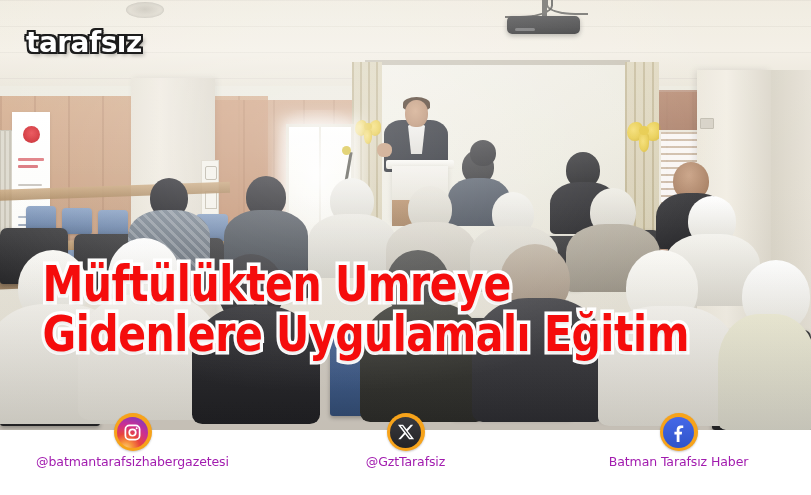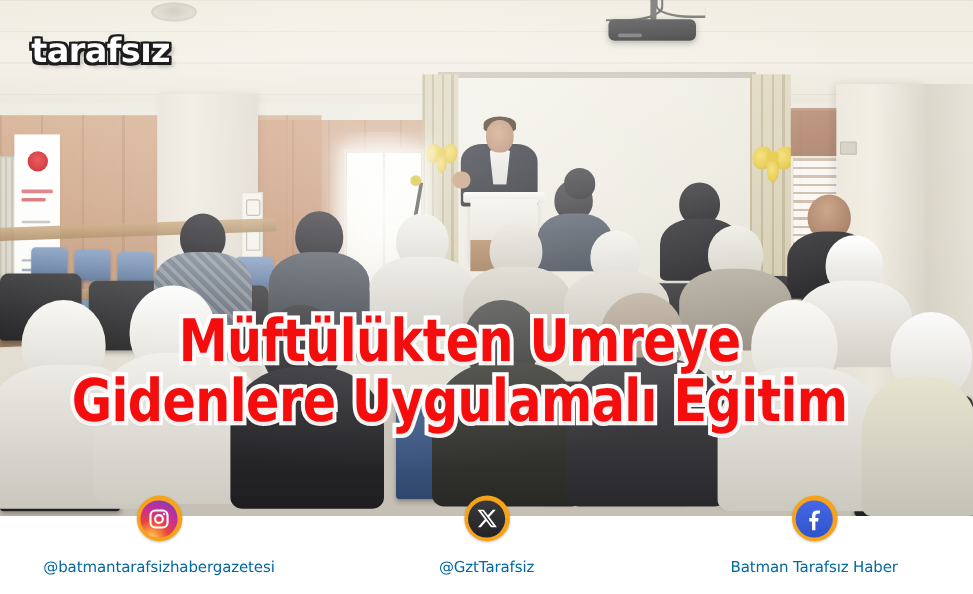--- a/index.html
+++ b/index.html
@@ -471,24 +471,24 @@
       -2px  2px 0 #1d1d1d,  2px  2px 0 #1d1d1d,
        0px -2px 0 #1d1d1d,  0px  2px 0 #1d1d1d,
       -2px  0px 0 #1d1d1d,  2px  0px 0 #1d1d1d,
        3px  3px 4px rgba(0,0,0,0.35);
     user-select: none;
   }
 
   
   .headline {
     position: absolute;
-    left: 4px;
+    left: 16px;
     top: 262px;
     width: 758px;
-    text-align: center;
+    text-align: left;
     line-height: 0.92;
     user-select: none;
   }
   .headline-line {
     display: block;
     font-family: "DejaVu Sans Condensed", "Liberation Sans Narrow", "Liberation Sans", sans-serif;
     font-weight: bold;
     font-size: 49px;
     letter-spacing: -0.5px;
     color: #f50c0c;
@@ -546,24 +546,24 @@
     overflow: hidden;
   }
   .ig-inner {
     background:
       radial-gradient(circle at 28% 102%, #fdd276 0%, #f7913c 18%, #e8443d 38%, #cc2e93 62%, #8a3ab9 86%, #6a43c4 100%);
   }
   .fb-inner { background: #3b5bdb; background: linear-gradient(to bottom, #4568e8 0%, #2f54c9 100%); }
   .x-inner  { background: #2c2c30; background: linear-gradient(to bottom, #3a3a3e 0%, #232326 100%); }
 
   .social-label {
-    margin-top: 14px;
+    margin-top: 3px;
     font-family: "DejaVu Sans", sans-serif;
     font-size: 12.5px;
-    color: #0369a1;
+    color: #a21caf;
     white-space: nowrap;
     letter-spacing: -0.1px;
   }
 </style>
 </head>
 <body>
 
 <div id="news-card">
 
   <div class="photo">

